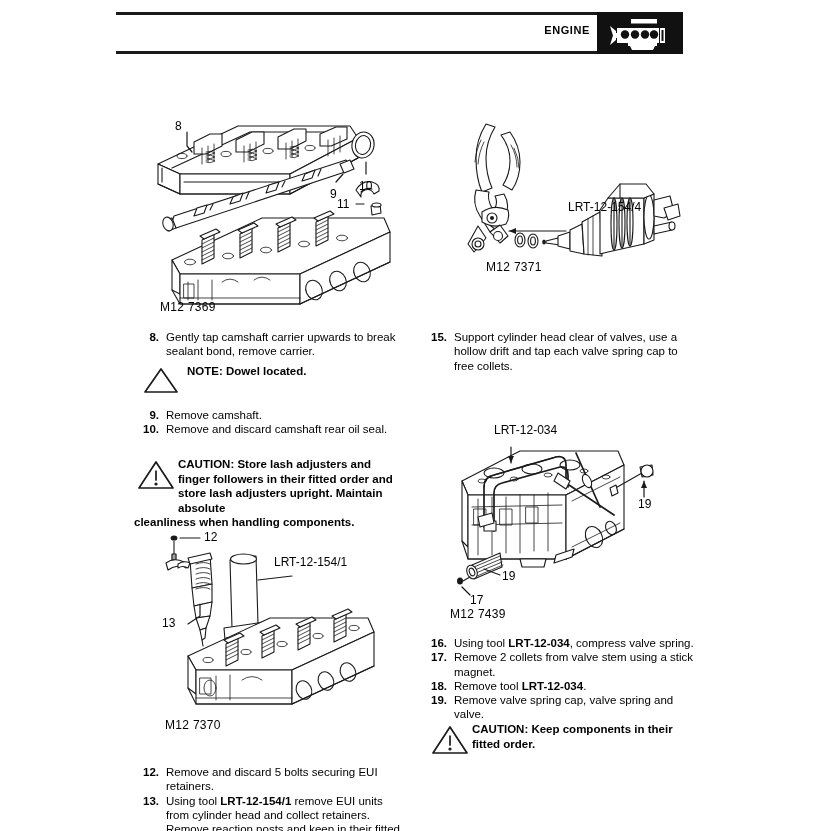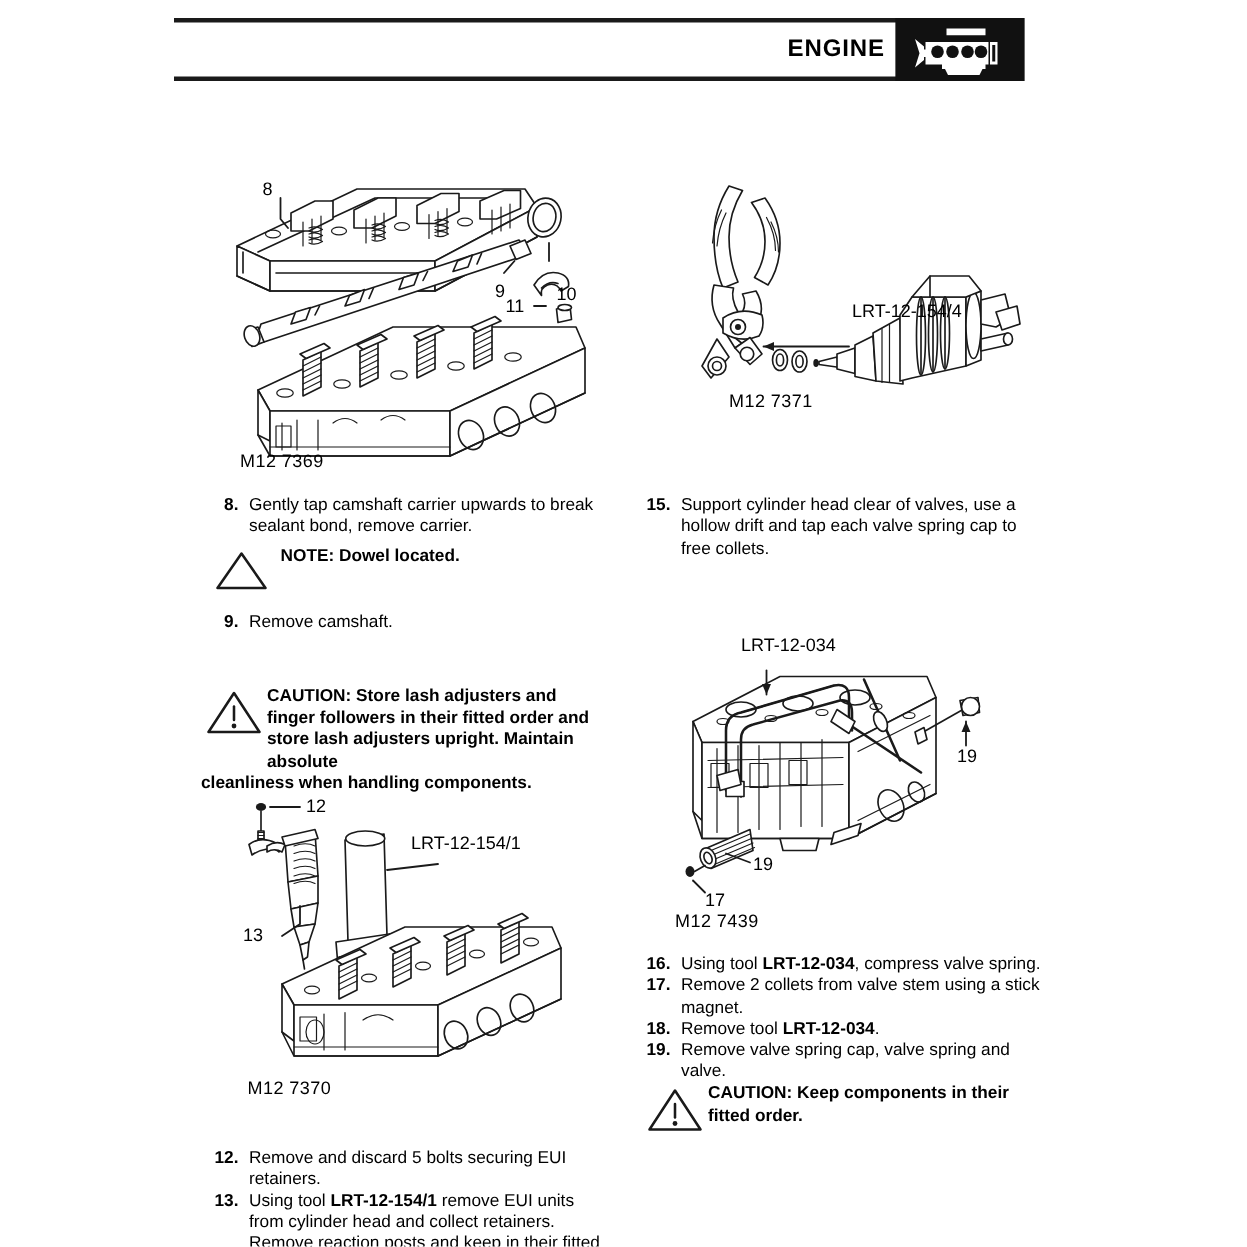--- a/index.html
+++ b/index.html
@@ -26,21 +26,21 @@
   }
   .hdr-rule.top { top: 12px; }
   .hdr-rule.bottom { top: 51px; }
 
   .hdr-title {
     position: absolute;
     top: 24px;
     left: 400px;
     width: 190px;
     text-align: right;
-    font-size: 16px;
+    font-size: 11px;
     font-weight: bold;
     letter-spacing: 0.6px;
   }
 
   .hdr-iconbox {
     position: absolute;
     left: 597px;
     top: 12px;
     width: 86px;
     height: 42px;
@@ -277,21 +277,21 @@
       <path class="ln" d="M22 178 L30 192 L150 192 L240 150"></path>
       <path class="ln-thin" d="M30 186 L150 186"></path>
     </g>
 
     <path class="lead" d="M37 20 L37 34 L42 40"></path>
     <path class="lead" d="M216 50 L216 62"></path>
     <path class="lead" d="M186 70 L193 62"></path>
     <path class="lead" d="M206 92 L214 92"></path>
   </svg>
   <div class="calloutlbl" style="left:25px; top:7px; font-size:12px;">8</div>
-  <div class="calloutlbl" style="left:209px; top:77px;margin-left:12px;">10</div>
+  <div class="calloutlbl" style="left:209px; top:67px;">10</div>
   <div class="calloutlbl" style="left:180px; top:75px;">9</div>
   <div class="calloutlbl" style="left:187px; top:85px;">11</div>
 </div>
 <div class="figid" style="left:160px; top:300px;">M12 7369</div>
 
 <div class="fig" style="left:448px; top:112px;">
   <svg width="240" height="160" viewBox="0 0 240 160">
 
     <g>
 
@@ -378,20 +378,24 @@
       <path class="ln-th" d="M21 5 L37 28 L5 28 Z"></path>
     </svg>
   </span>
   <div class="ntext">NOTE: Dowel located.</div>
 </div>
 
 <div class="txtblock" style="left:140px; top:408px; width:280px;">
   <div class="step">
     <span class="num">9.</span>
     <span class="body">Remove camshaft.</span>
+  </div>
+  <div class="step">
+    <span class="num">10.</span>
+    <span class="body">Remove and discard camshaft rear oil seal.</span>
   </div>
 </div>
 
 <div class="noteblock" style="left:134px; top:457px; width:272px;">
   <span class="tri">
     <svg width="44" height="36" viewBox="0 0 44 36">
       <path class="ln-th" d="M22 5 L39 31 L5 31 Z"></path>
       <path class="ln-th" d="M22 14 L22 23"></path>
       <circle class="ln-k" cx="22" cy="27" r="1.6"></circle>
     </svg>

